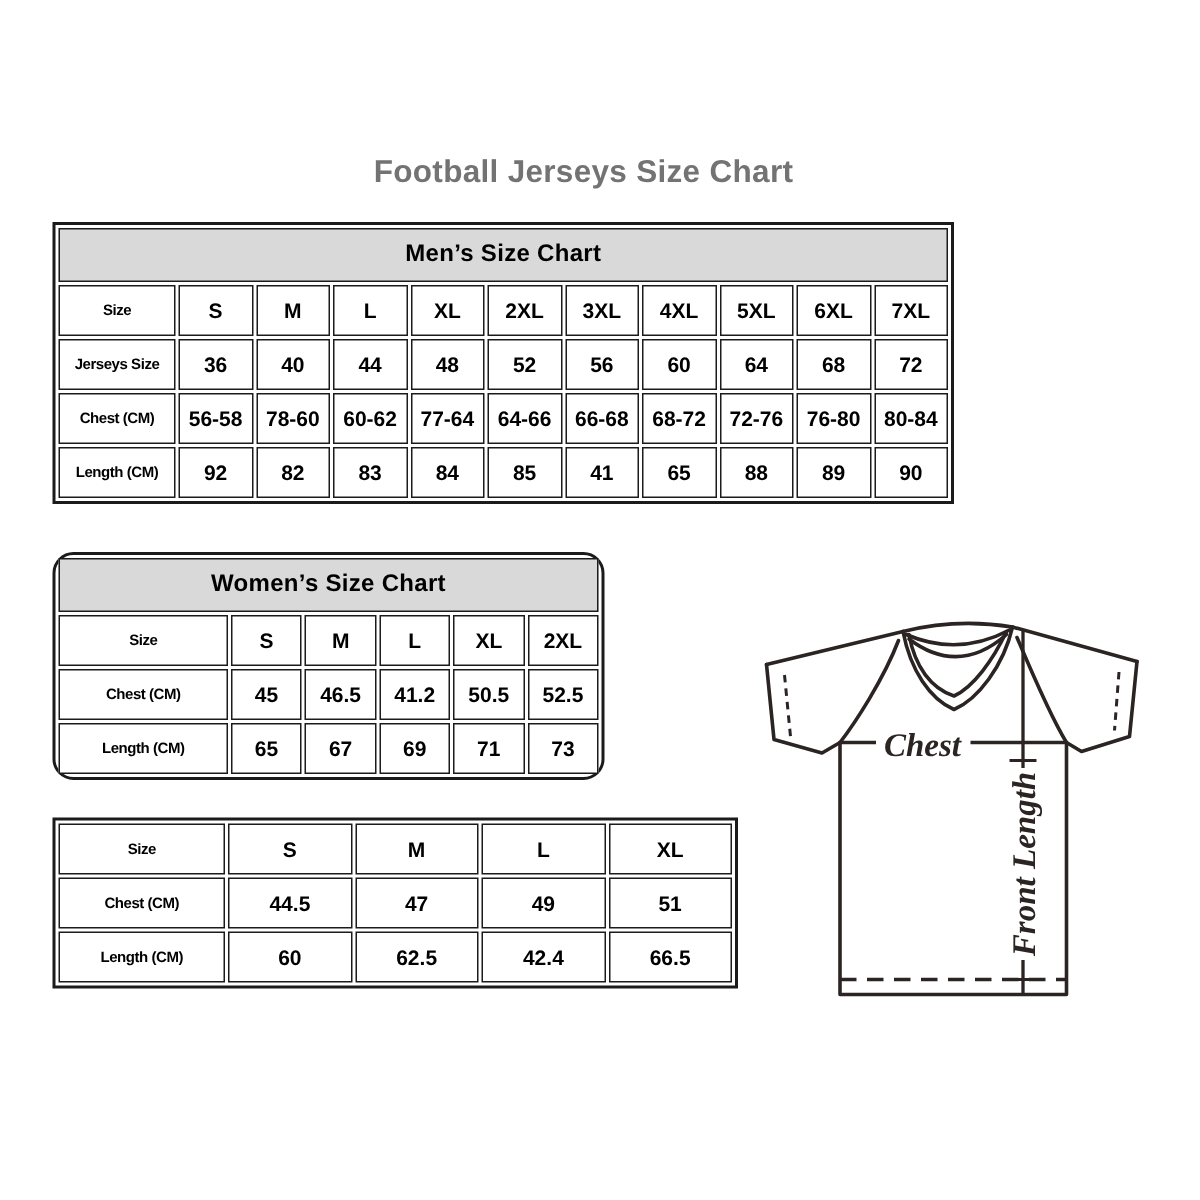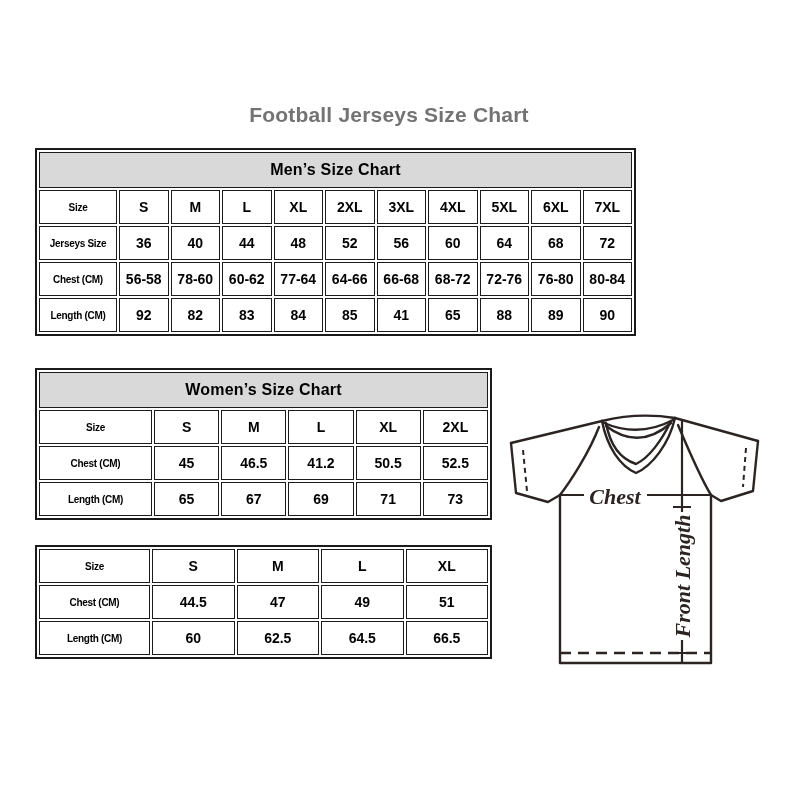--- a/index.html
+++ b/index.html
@@ -20,21 +20,21 @@
     box-sizing:border-box; border:1px solid #1b1b1b; background:#ffffff;
     text-align:center; vertical-align:middle; padding:0;
     font-weight:bold; font-size:14px; color:#000000; height:34px;
     white-space:nowrap;
   }
   table.size-table td.thead {
     background:#d9d9d9; font-size:16px; height:36px; letter-spacing:0.2px;
   }
   table.size-table td.lbl { font-size:10px; letter-spacing:-0.3px; }
   #mens-table   { left:35px; top:148px; width:601px; }
-  #womens-table { left:35px; top:368px; width:457px; }
+  #womens-table { left:35px; top:368px; width:368px;border-radius:14px; }
   #youth-table  { left:35px; top:545px; width:457px; }
   .jersey-wrap { position:absolute; left:503px; top:405px; width:262px; height:262px;text-align:right; }
   .measure {
     font-family:"Liberation Serif","DejaVu Serif",serif;
     font-style:italic; font-weight:bold; font-size:22px; fill:#2b2423;
   }
 </style>
 </head>
 <body>
 
@@ -159,21 +159,21 @@
         <td class="lbl">Chest (CM)</td>
         <td>44.5</td>
         <td>47</td>
         <td>49</td>
         <td>51</td>
       </tr>
       <tr>
         <td class="lbl">Length (CM)</td>
         <td>60</td>
         <td>62.5</td>
-        <td>64.5</td>
+        <td>42.4</td>
         <td>66.5</td>
       </tr>
     </tbody>
   </table>
 
   <div class="jersey-wrap">
     <svg width="262" height="262" viewBox="0 0 262 262">
       <g fill="none" stroke="#2b2423" stroke-width="2.4" stroke-linecap="round" stroke-linejoin="round">
 
         <path d="M99,16 L8,38"></path>

